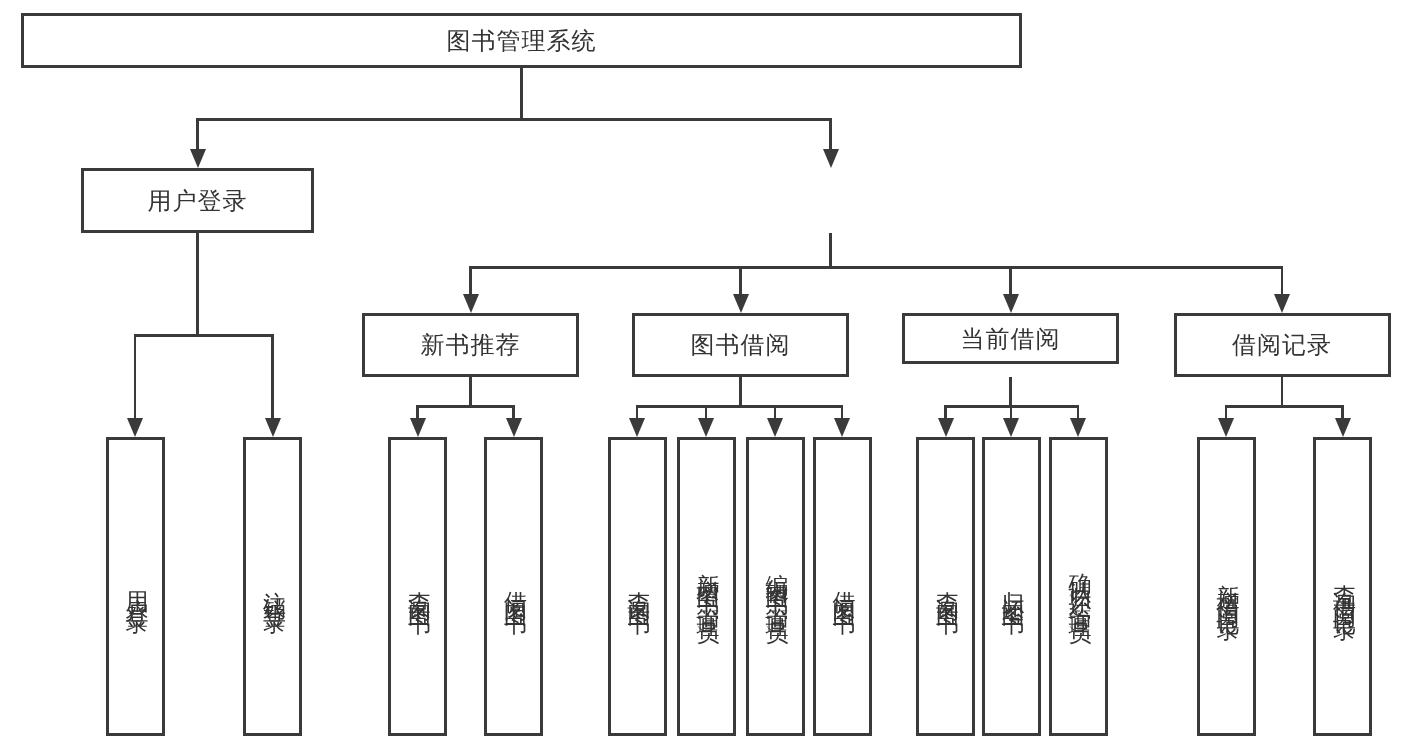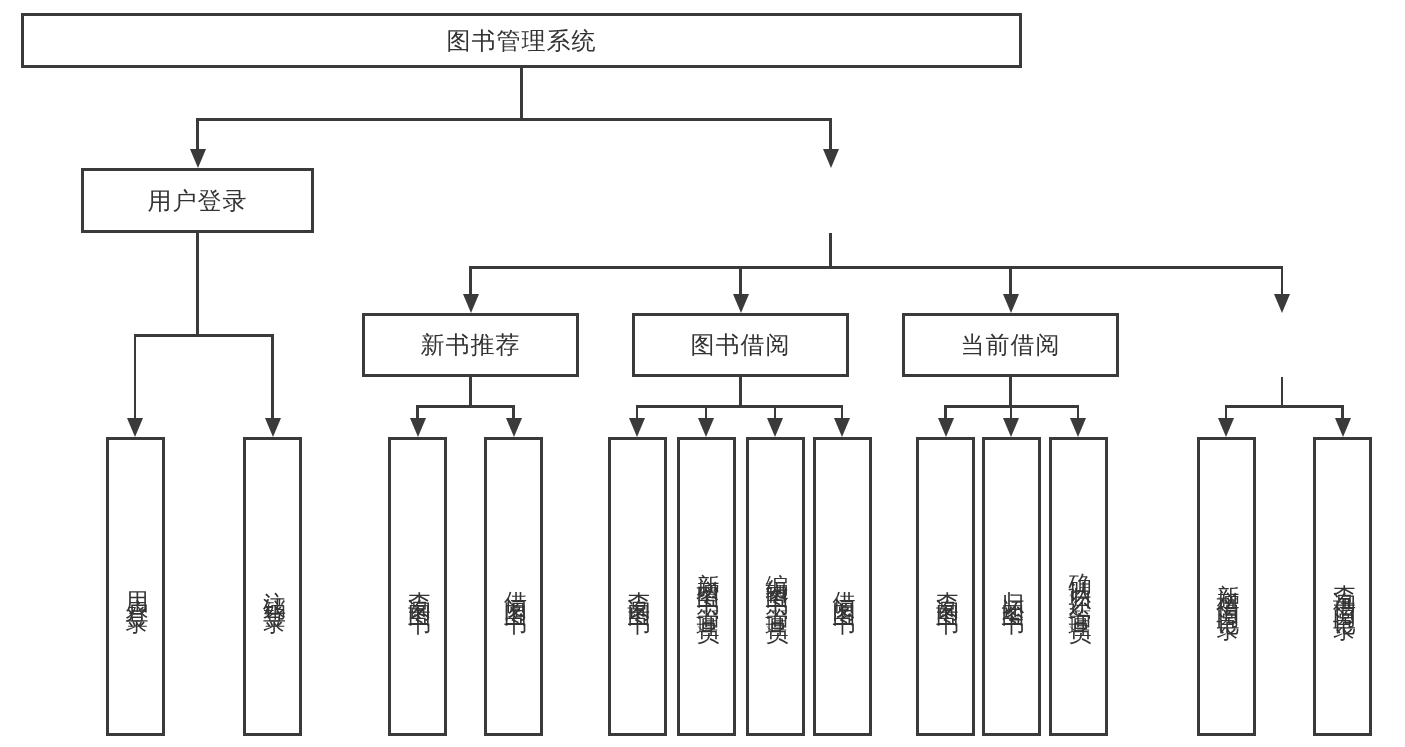--- a/index.html
+++ b/index.html
@@ -85,21 +85,22 @@
   <div class="vl" style="left:739.25px; top:266px; height:30px;"></div>
   <div class="vl" style="left:1009.25px; top:266px; height:30px;"></div>
   <div class="vl" style="left:1280.75px; top:266px; height:30px;"></div>
   <div class="ah" style="left:462.5px; top:294px;"></div>
   <div class="ah" style="left:732.5px; top:294px;"></div>
   <div class="ah" style="left:1002.5px; top:294px;"></div>
   <div class="ah" style="left:1274px; top:294px;"></div>
 
   <div class="node" style="left:632px; top:313px; width:217px; height:64px;">图书借阅</div>
   <div class="node" style="left:362px; top:313px; width:217px; height:64px;">新书推荐</div>
-  <div class="node" style="left:902px; top:313px; width:217px; height:64px;">当前借阅</div>
+  <div class="node" style="left:902px; top:313px; width:217px; height:51px;">当前借阅</div>
+  <div class="node" style="left:1173.5px; top:313px; width:217px; height:64px;">借阅记录</div>
 
   <div class="vl" style="left:469.25px; top:377px; height:30px;"></div>
   <div class="hl" style="left:416.25px; top:405px; width:98.5px;"></div>
   <div class="vl" style="left:416.25px; top:405px; height:16px;"></div>
   <div class="vl" style="left:512.25px; top:405px; height:16px;"></div>
   <div class="ah" style="left:409.5px; top:418px;"></div>
   <div class="ah" style="left:505.5px; top:418px;"></div>
 
   <div class="vl" style="left:739.25px; top:377px; height:30px;"></div>
   <div class="hl" style="left:635.75px; top:405px; width:207.5px;"></div>

